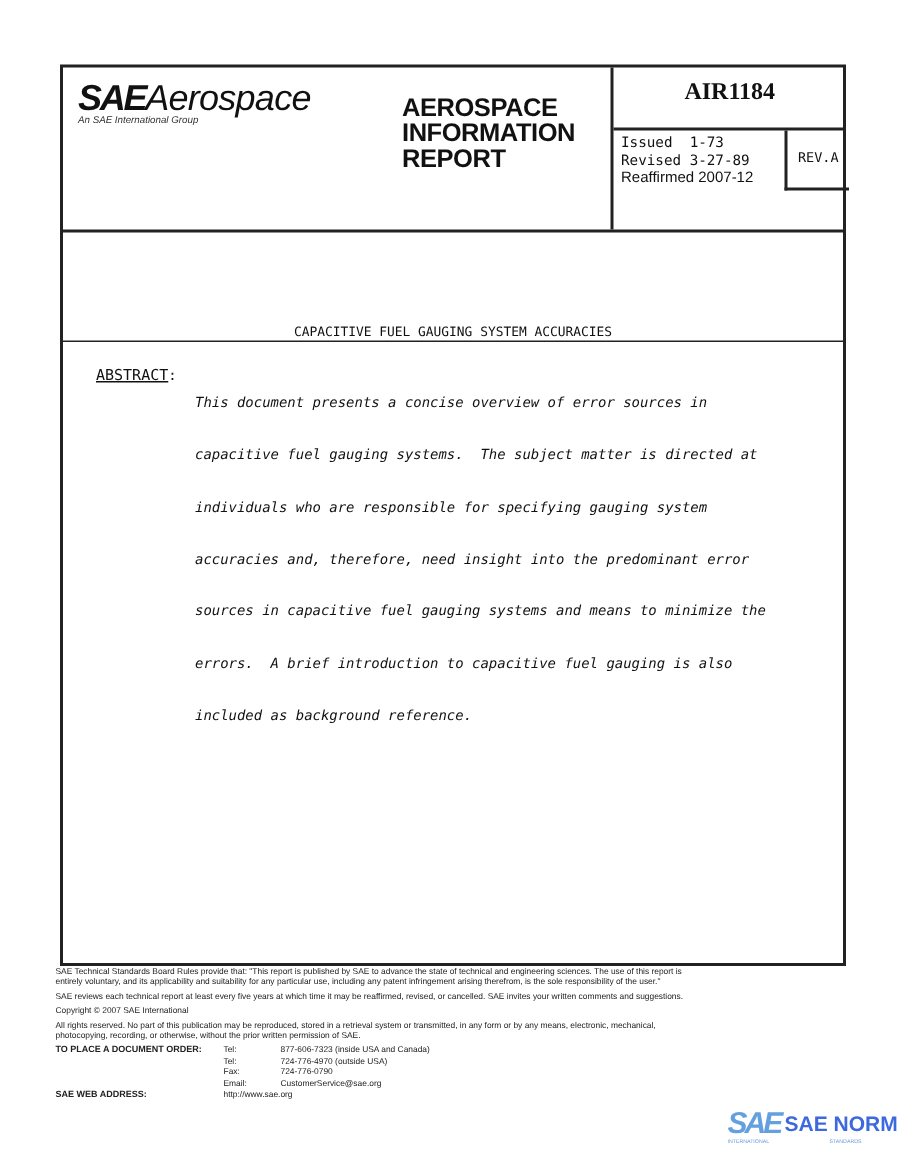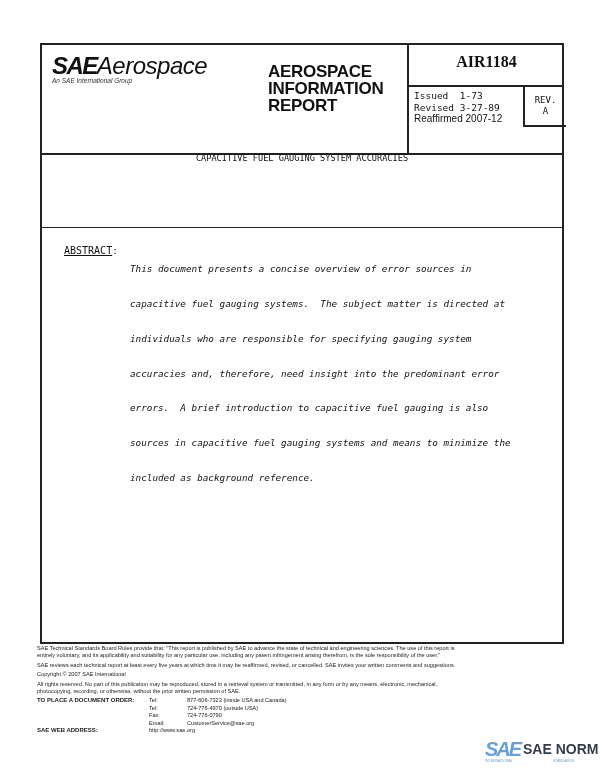--- a/index.html
+++ b/index.html
@@ -18,43 +18,43 @@
 
   .rpt-title { position: absolute; left: 226px; top: 18px; font-family: "Liberation Sans", sans-serif; font-weight: bold; font-size: 17px; line-height: 17px; letter-spacing: -0.3px; }
   .rpt-title div { white-space: nowrap; }
 
   .right-col { position: absolute; left: 365px; top: 0; width: 155px; height: 108px; border-left: 2px solid #222; }
   .docnum-cell { position: absolute; left: 0; top: 0; width: 155px; height: 40px; border-bottom: 2px solid #222; display: flex; align-items: center; justify-content: center; }
   .docnum { font-family: Liberation Serif, serif; font-weight: bold; font-size: 16px; margin-top: -6px; }
   .dates { position: absolute; left: 5px; top: 45px; font-size: 9.5px; line-height: 11.5px; }
   .mono { font-family: "DejaVu Sans Mono", monospace; }
   .reaff { font-family: "Liberation Sans", sans-serif; font-size: 10px; }
-  .rev-box { position: absolute; left: 114px; top: 42px; width: 41px; height: 38px; border-left: 2px solid #222; border-bottom: 2px solid #222; display: flex; flex-direction: column; align-items: center; justify-content: center; font-family: "DejaVu Sans Mono", monospace; font-size: 9px; line-height: 11px; }
+  .rev-box { position: absolute; left: 114px; top: 42px; width: 41px; height: 38px; border-left: 2px solid #222; border-bottom: 2px solid #222; display: flex; flex-direction: row; align-items: center; justify-content: center; font-family: "DejaVu Sans Mono", monospace; font-size: 9px; line-height: 11px; }
 
   
-  .title-sec { position: absolute; left: 0; top: 110px; width: 520px; height: 72px; border-bottom: 1.5px solid #222; display: flex; align-items: flex-start; justify-content: center; }
+  .title-sec { position: absolute; left: 0; top: 110px; width: 520px; height: 72px; border-bottom: 1.5px solid #222; display: flex; align-items: flex-end; justify-content: center; }
   .doc-title { font-family: "DejaVu Sans Mono", monospace; font-size: 8.6px; letter-spacing: 0px; margin-top: -2px; }
 
   
   .abstract { position: absolute; left: 22px; top: 195px; width: 490px; }
   .abs-label { position: absolute; left: 0; top: 0; font-family: "DejaVu Sans Mono", monospace; font-size: 10px; text-decoration: underline; }
   .abs-colon { font-family: "DejaVu Sans Mono", monospace; font-size: 9.3px; }
   .abs-body { position: absolute; left: 66px; top: 0; width: 420px; font-family: "DejaVu Sans Mono", monospace; font-size: 9.3px; line-height: 11.6px; white-space: pre; font-style: italic; }
 
   
   .footer { position: absolute; left: 37px; top: 645px; width: 560px; font-family: "Liberation Sans", sans-serif; font-size: 5.6px; line-height: 7px; color: #222; }
   .footer p { margin: 0 0 2.5px 0; white-space: nowrap; }
   .order-row { position: relative; height: 7.5px; white-space: nowrap; }
   .order-row .lbl { position: absolute; left: 0; font-weight: bold; font-size: 6px; }
   .order-row .k { position: absolute; left: 112px; }
   .order-row .v { position: absolute; left: 150px; }
 
   .wm { position: absolute; left: 483px; top: 738px; width: 115px; height: 28px; }
   .wm-sae { position: absolute; left: 2px; top: 0; font-family: "Liberation Sans", sans-serif; font-weight: bold; font-style: italic; font-size: 20px; color: #4a90d9; letter-spacing: -2px; opacity: 0.85; }
-  .wm-norm { position: absolute; left: 40px; top: 3px; font-family: "Liberation Sans", sans-serif; font-weight: bold; font-size: 14px; color: #0f172a; opacity: 0.85; white-space: nowrap; }
+  .wm-norm { position: absolute; left: 40px; top: 3px; font-family: "Liberation Sans", sans-serif; font-weight: bold; font-size: 14px; color: #1d4ed8; opacity: 0.85; white-space: nowrap; }
   .wm-small { position: absolute; top: 21px; font-family: "Liberation Sans", sans-serif; font-size: 3.5px; color: #6a9fd8; white-space: nowrap; }
 </style>
 </head>
 <body>
 
 <div class="page">
 
   <div class="frame">
 
     <div class="hdr">
@@ -93,22 +93,22 @@
 
     <div class="abstract">
       <div class="abs-label-wrap" style="position:absolute;left:0;top:0;white-space:nowrap;">
         <span class="abs-label" style="position:static;">ABSTRACT</span><span class="abs-colon">:</span>
       </div>
       <div class="abs-body">
         <div>This document presents a concise overview of error sources in</div>
         <div>capacitive fuel gauging systems.  The subject matter is directed at</div>
         <div>individuals who are responsible for specifying gauging system</div>
         <div>accuracies and, therefore, need insight into the predominant error</div>
+        <div>sources in capacitive fuel gauging systems and means to minimize the</div>
         <div>errors.  A brief introduction to capacitive fuel gauging is also</div>
-        <div>sources in capacitive fuel gauging systems and means to minimize the</div>
         <div>included as background reference.</div>
       </div>
     </div>
   </div>
 
   <div class="footer">
     <p>
       <span>SAE Technical Standards Board Rules provide that: "This report is published by SAE to advance the state of technical and engineering sciences.  The use of this report is</span><br>
       <span>entirely voluntary, and its applicability and suitability for any particular use, including any patent infringement arising therefrom, is the sole responsibility of the user."</span>
     </p>

